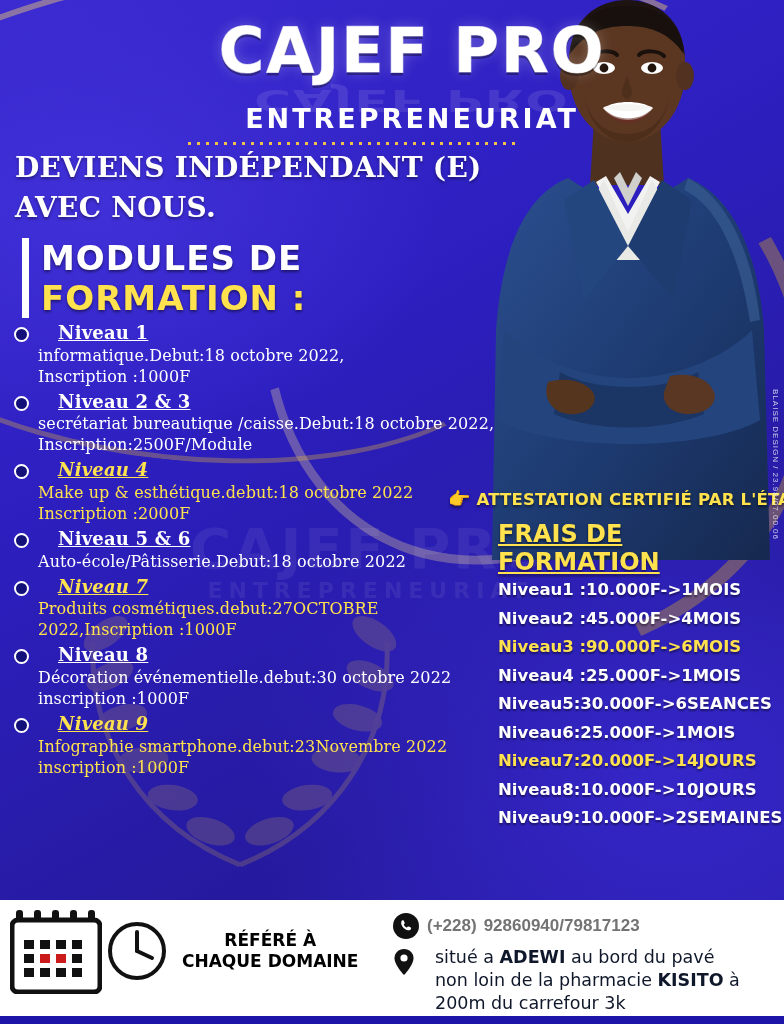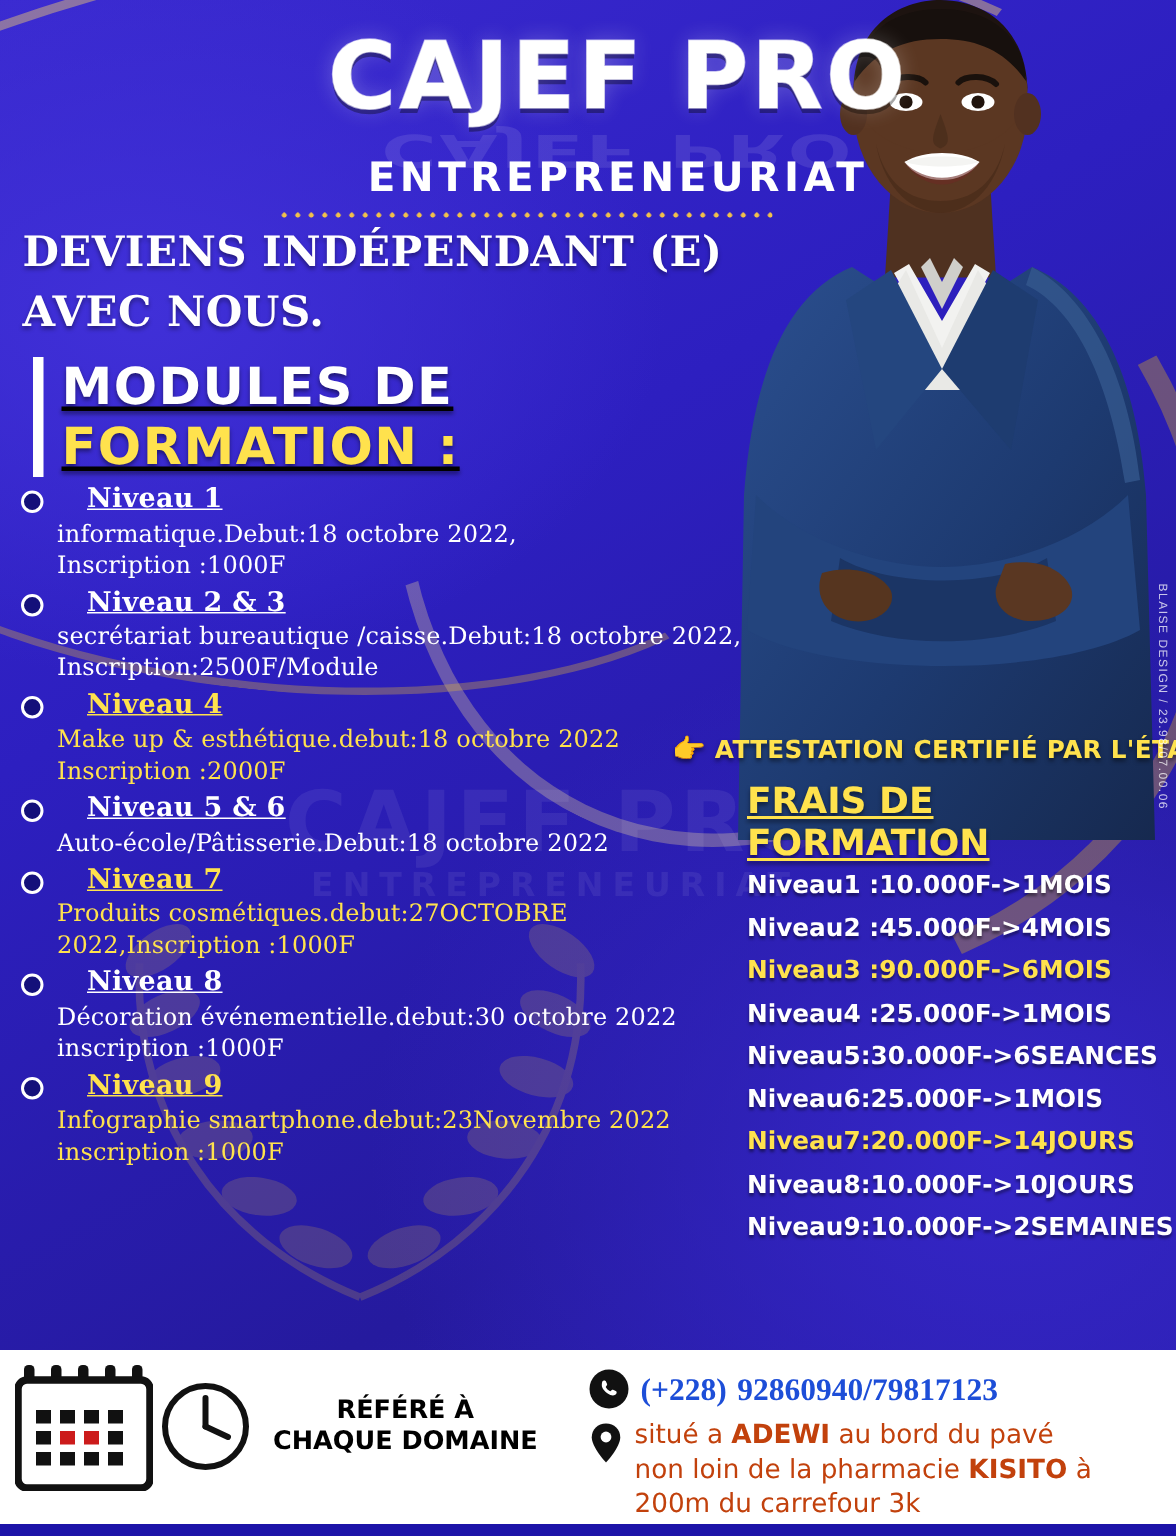--- a/index.html
+++ b/index.html
@@ -120,21 +120,20 @@
     line-height:1.42;
     text-shadow:0 2px 3px rgba(0,0,0,0.4);
     letter-spacing:0.3px;
   }
 
   
   .modules-head {
     position:absolute; left:22px; top:238px; z-index:6;
     border-left:7px solid #ffffff;
     padding-left:12px;
-    text-decoration:underline;
   }
   .modules-head .l1 {
     font-family:"DejaVu Sans", sans-serif;
     font-weight:bold; font-size:34px; letter-spacing:1px;
     color:#ffffff; line-height:1.18;
     text-shadow:0 2px 3px rgba(0,0,0,0.45);
   }
   .modules-head .l2 {
     font-family:"DejaVu Sans", sans-serif;
     font-weight:bold; font-size:34px; letter-spacing:1px;
@@ -156,21 +155,21 @@
   .mod .title {
     font-family:"DejaVu Serif", serif;
     font-weight:bold;
     font-size:18px;
     color:#ffffff;
     text-decoration:underline;
     letter-spacing:0.2px;
     line-height:1.25;
     margin-left:20px;
   }
-  .mod .title.gold { color:#ffe24d; }
+  .mod .title.gold { color:#ffe24d;font-style:italic; }
   .mod .desc {
     font-family:"DejaVu Serif", serif;
     font-size:16px;
     color:#ffffff;
     line-height:1.32;
     letter-spacing:0.1px;
   }
   .mod .desc.gold { color:#ffe24d; }
 
   
@@ -237,32 +236,32 @@
   .refere {
     font-family:"DejaVu Sans", sans-serif;
     font-weight:bold; font-size:17px; color:#000;
     line-height:1.25; margin-left:4px;
   }
   .footer-right {
     position:absolute; left:392px; top:12px; right:6px;
   }
   .phone-line {
     display:flex; align-items:center; gap:7px;
-    font-family:Liberation Serif, serif;
-    font-size:21px; color:#1d4ed8; font-weight:bold;
+    font-family:Liberation Sans, sans-serif;
+    font-size:17px; color:#737373; font-weight:bold;
     margin-bottom:6px;
   }
   .wa { width:28px; height:28px; flex:none; }
   .addr {
     display:flex; gap:7px;
   }
   .pin { width:24px; height:28px; flex:none; margin-top:2px; }
   .addr-text {
     font-family:"DejaVu Sans", sans-serif;
-    font-size:17.5px; color:#c2410c; line-height:1.3;
+    font-size:17.5px; color:#0f172a; line-height:1.3;margin-left:12px;
   }
   .addr-text b { font-weight:bold; }
   .bottom-strip {
     position:absolute; left:0; right:0; bottom:0; height:8px; background:#1d14a8; z-index:10;
   }
 </style>
 </head>
 <body>
 
 <div id="poster">

